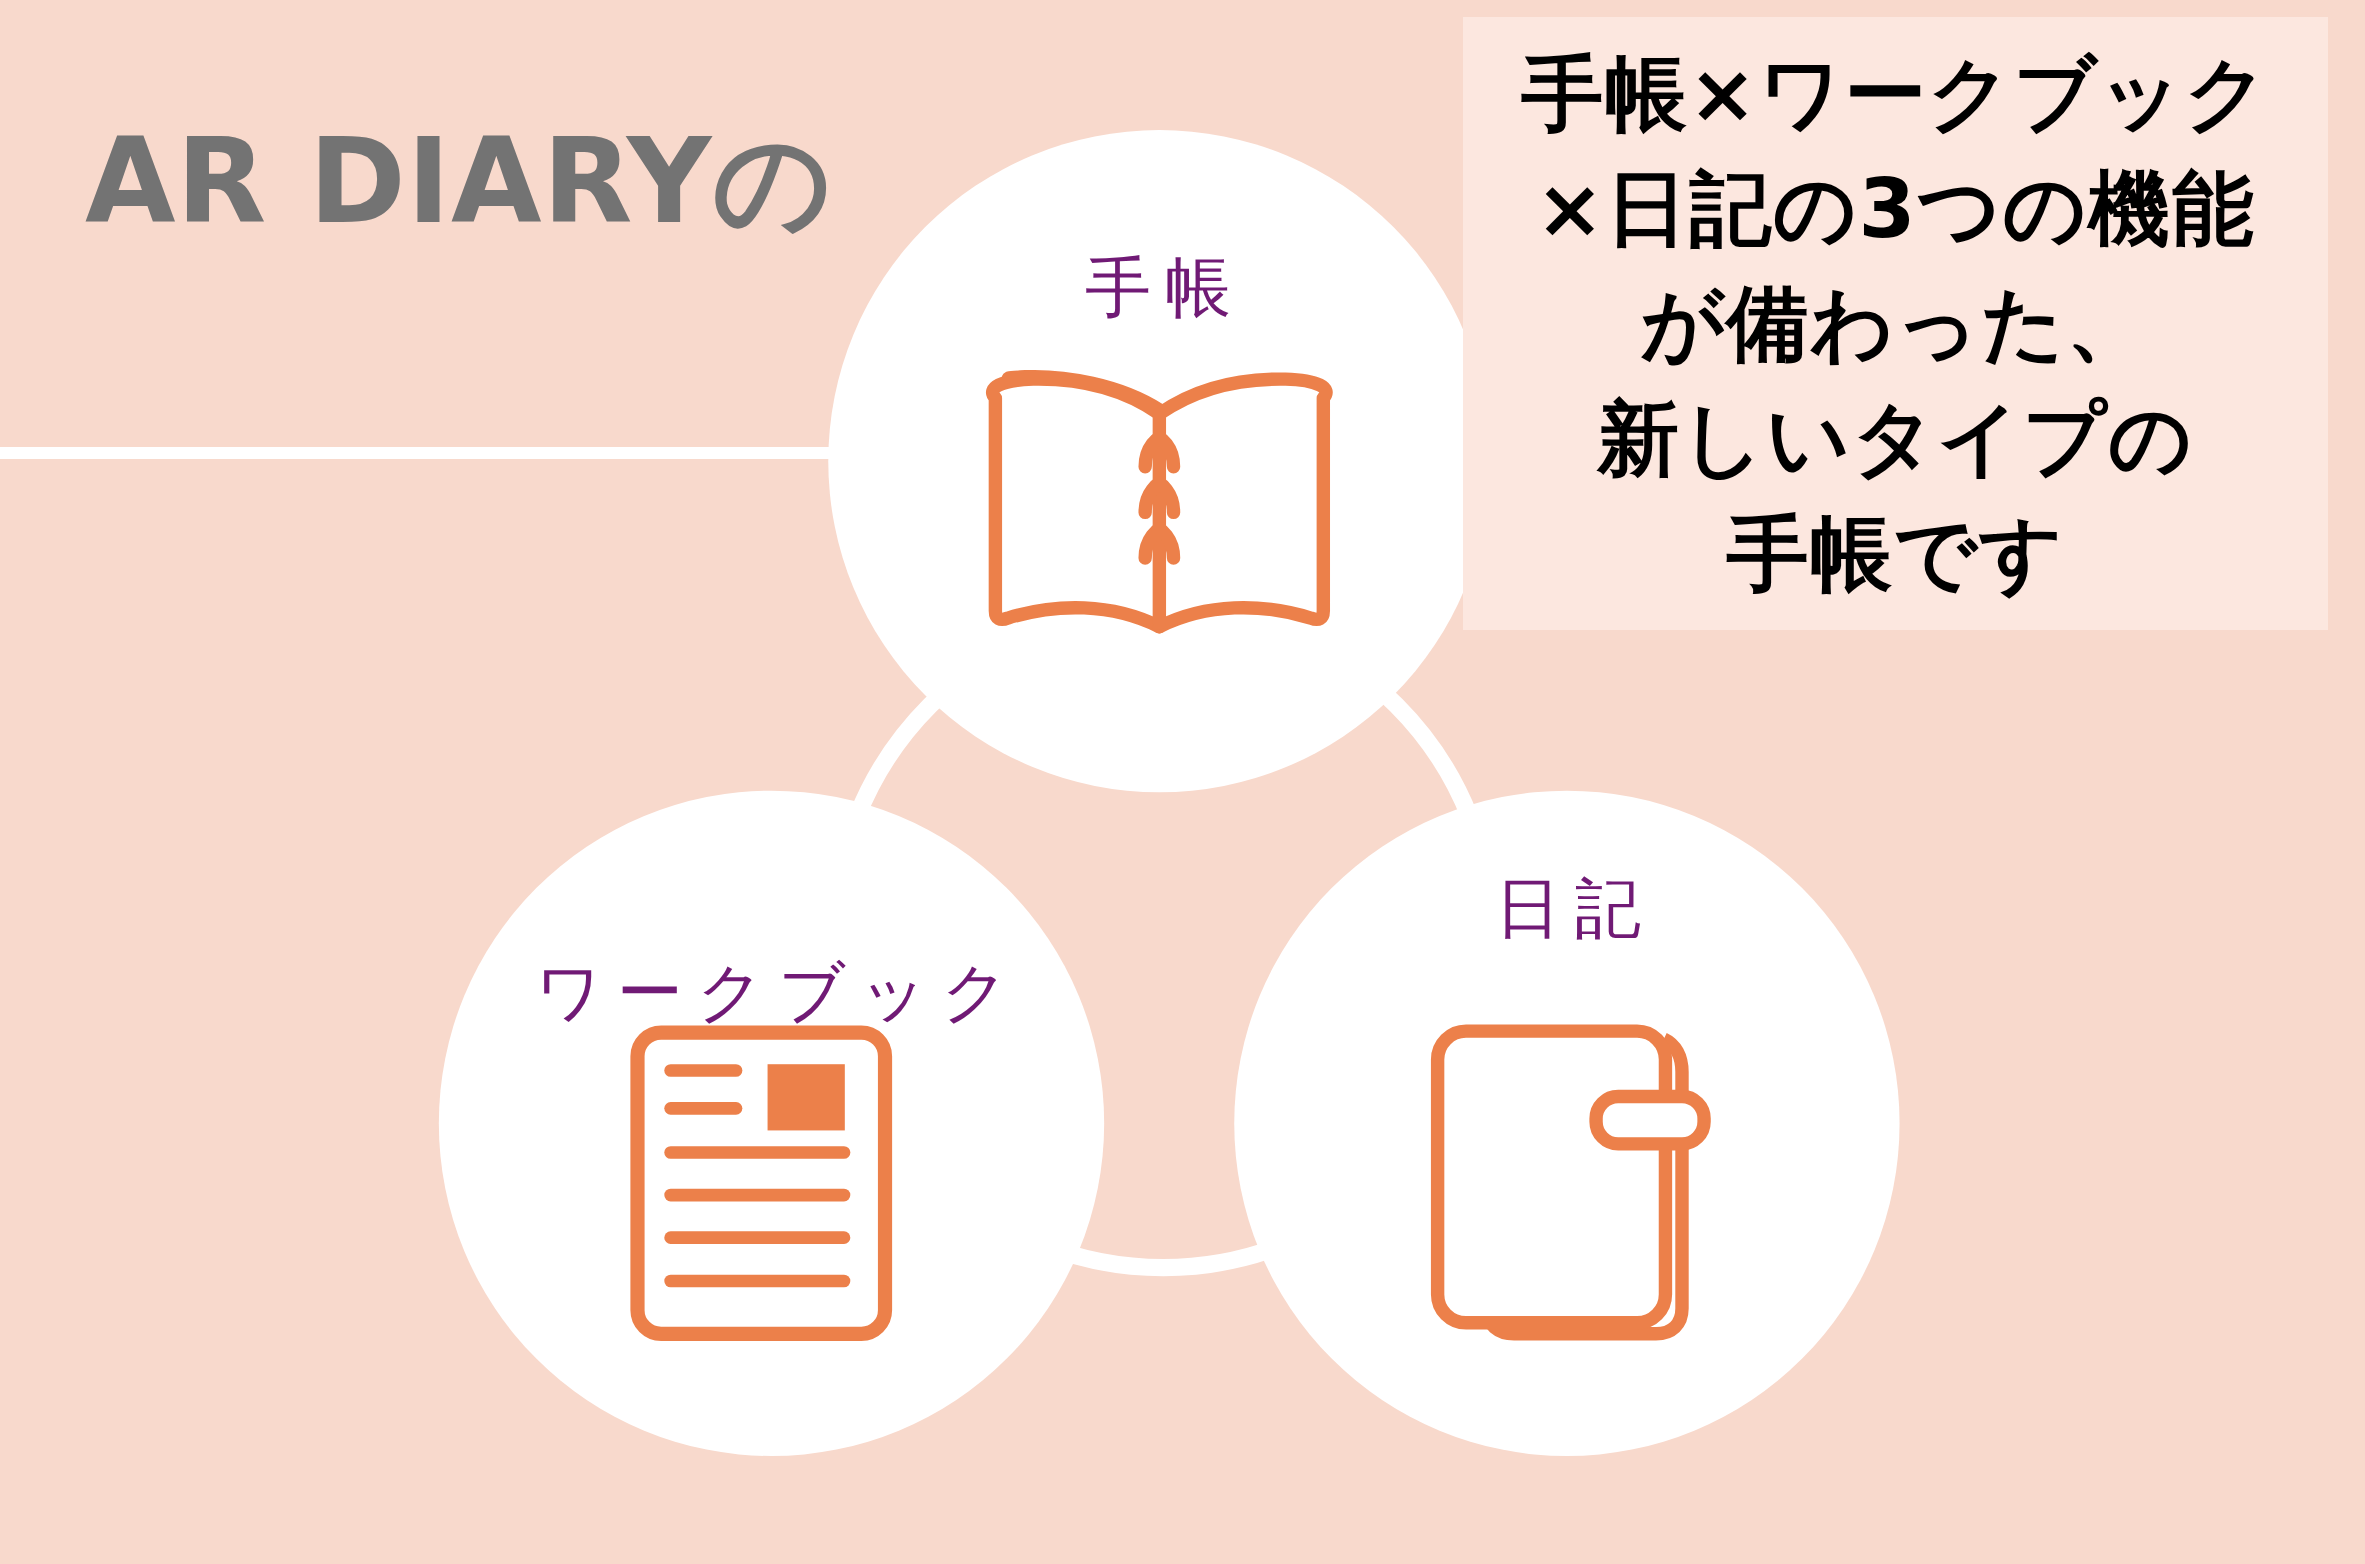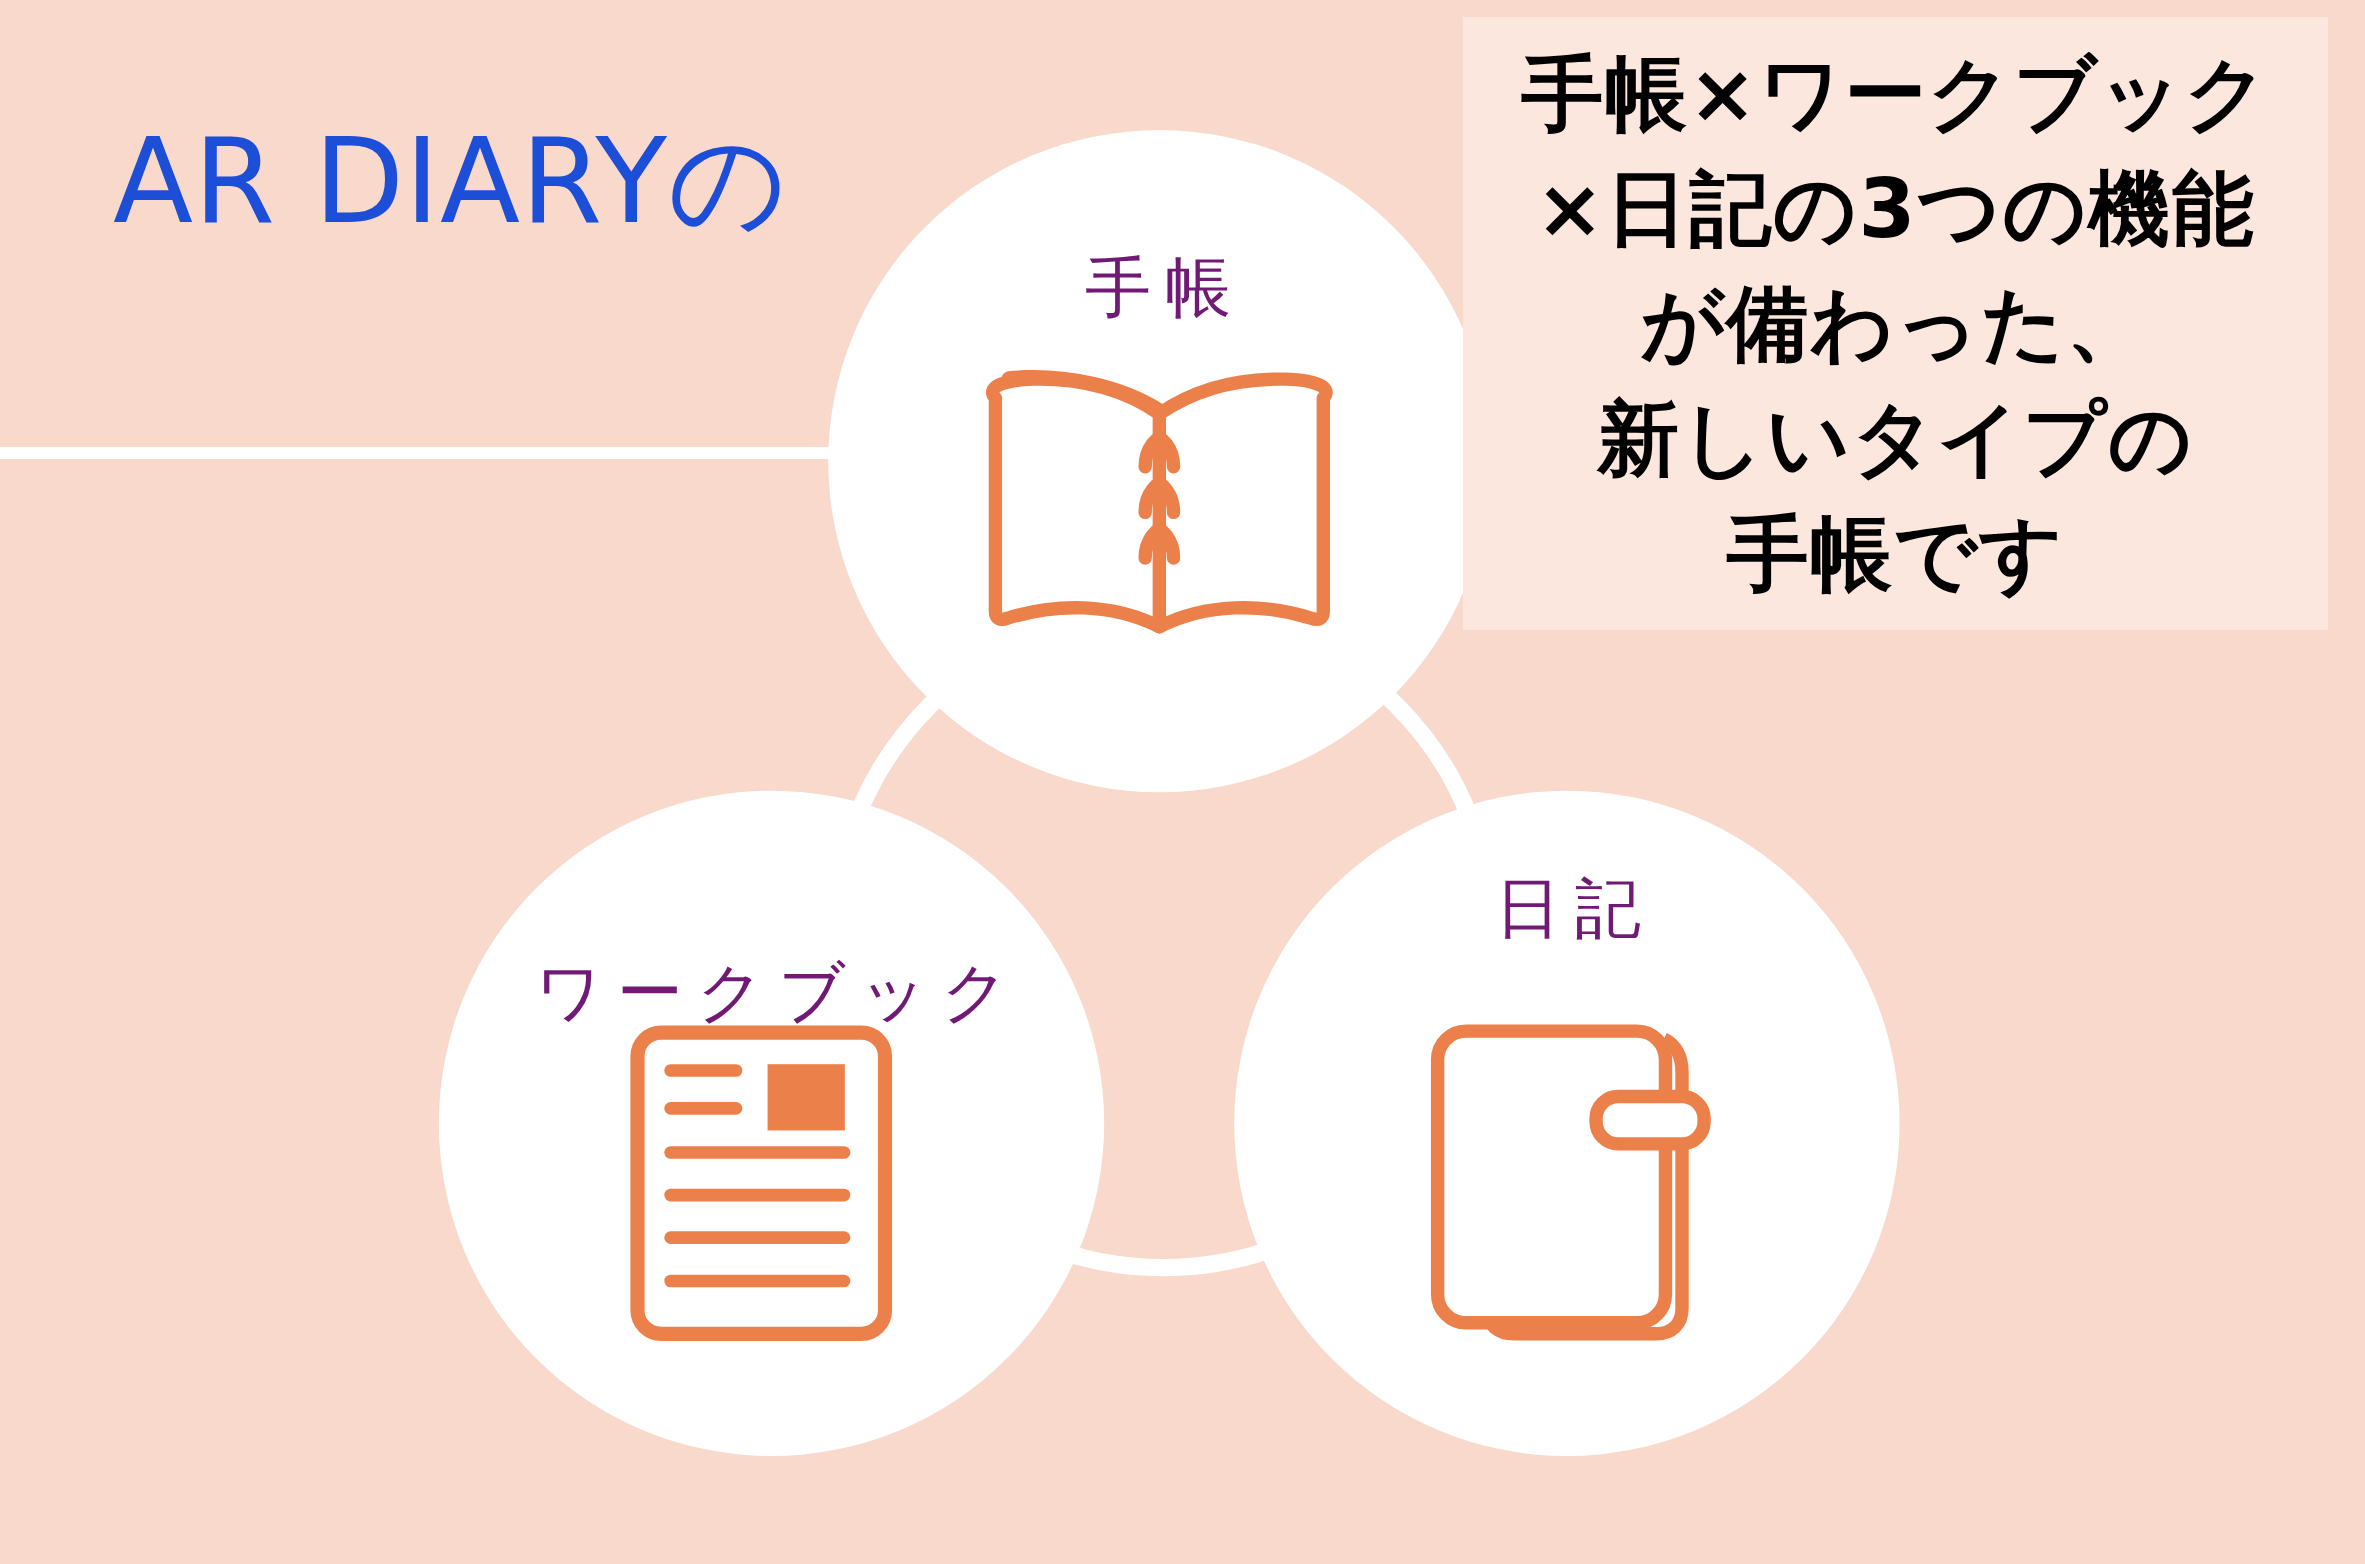--- a/index.html
+++ b/index.html
@@ -16,24 +16,24 @@
     }
     .layer {
       position: absolute;
       left: 0;
       top: 0;
       width: 2366px;
       height: 1564px;
     }
     .title {
       position: absolute;
-      left: 113px;
+      left: 85px;
       top: 104px;
-      color: #1d4ed8;
-      font-weight: normal;
+      color: #737373;
+      font-weight: bold;
       font-size: 117px;
       line-height: 155px;
       letter-spacing: 0.8px;
       white-space: nowrap;
     }
     .title-line {
       position: absolute;
       left: 0;
       top: 447px;
       width: 836px;

